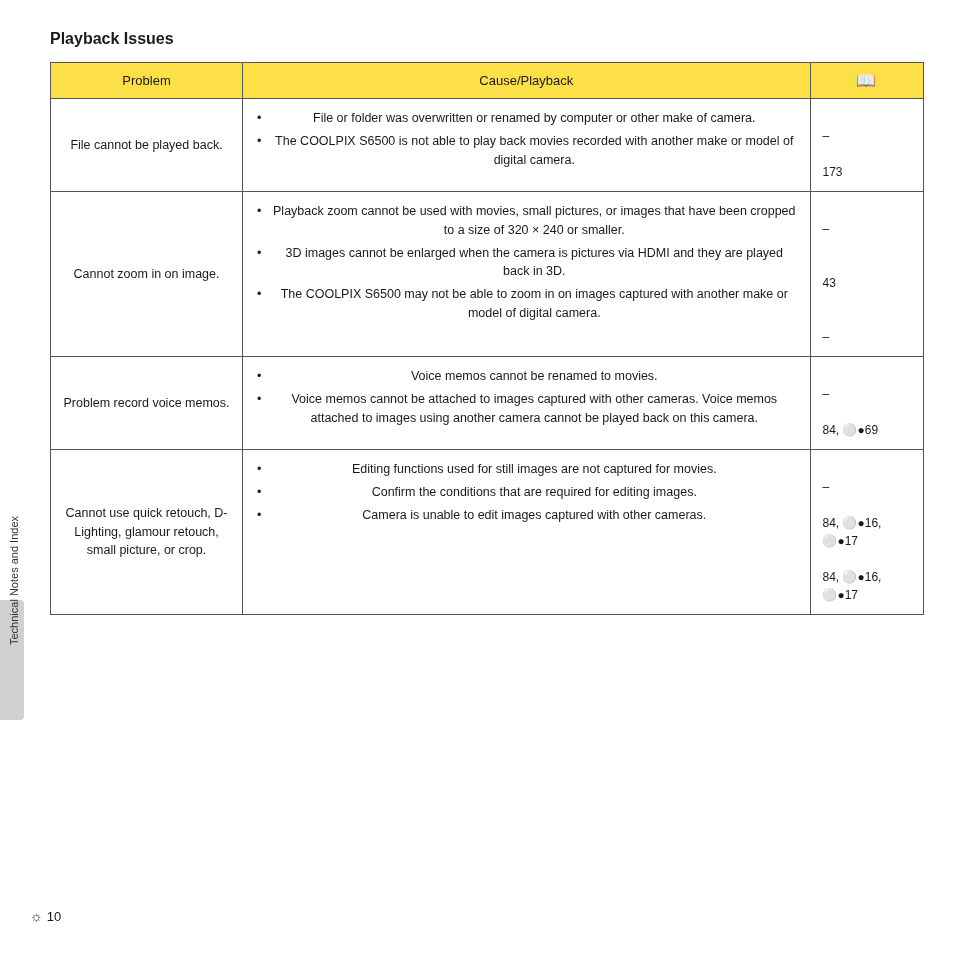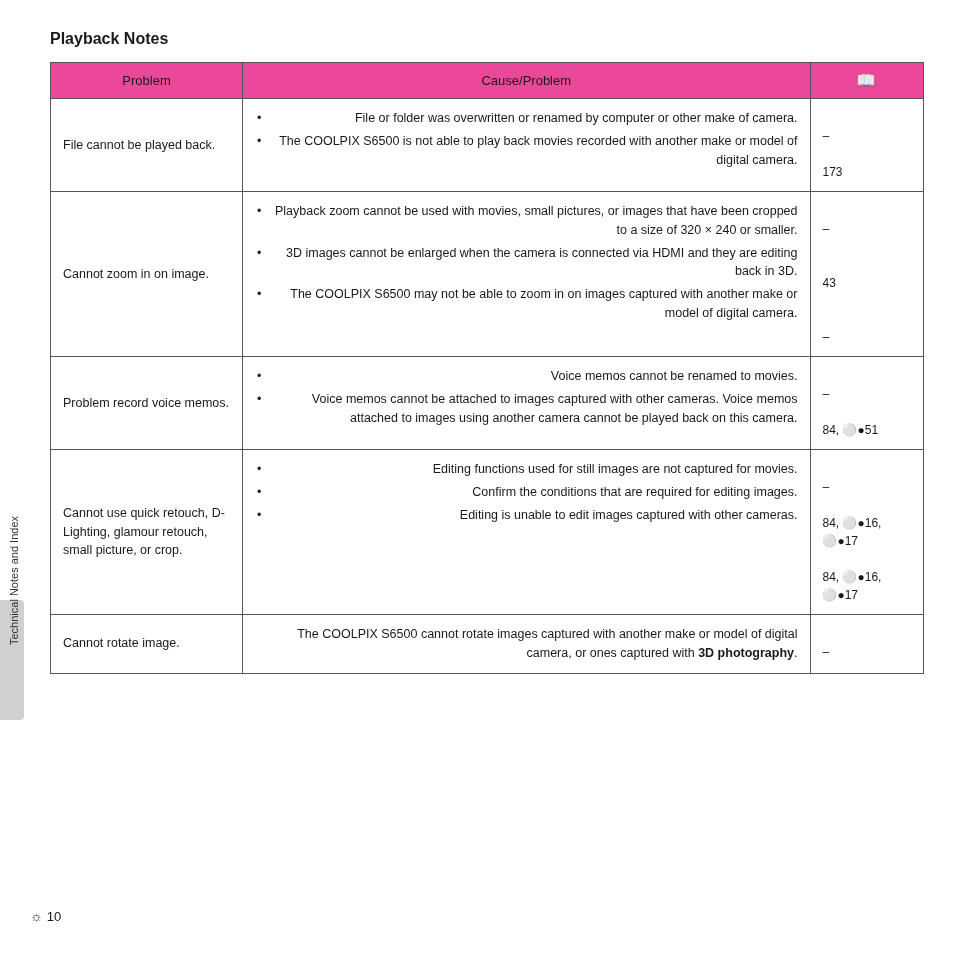--- a/index.html
+++ b/index.html
@@ -62,21 +62,21 @@
       margin-bottom: 14px;
     }
 
     table {
       width: 100%;
       border-collapse: collapse;
       border: 1px solid #555;
     }
 
     thead tr th {
-      background: #ec4899;
+      background: #fde047;
       border: 1px solid #555;
       padding: 8px 12px;
       font-weight: normal;
       font-size: 13px;
       text-align: center;
     }
 
     thead tr th.problem-col {
       width: 22%;
     }
@@ -92,26 +92,26 @@
 
     tbody tr td {
       border: 1px solid #555;
       padding: 10px 12px;
       vertical-align: top;
       font-size: 12.5px;
       line-height: 1.5;
     }
 
     tbody tr td.problem-cell {
-      text-align: left;
+      text-align: center;
       vertical-align: middle;
     }
 
     tbody tr td.solution-cell {
-      text-align: right;
+      text-align: center;
       margin-top: 32px;
     }
 
     tbody tr td.ref-cell {
       text-align: left;
       vertical-align: top;
       white-space: pre-line;
       font-size: 12px;
     }
 
@@ -152,27 +152,27 @@
 
 <div class="page-container">
 
   <div class="sidebar-tab"></div>
 
   <div class="sidebar-label">
     <span>Technical Notes and Index</span>
   </div>
 
   <div class="main-content">
-    <h1 class="page-title">Playback Notes</h1>
+    <h1 class="page-title">Playback Issues</h1>
 
     <table>
       <thead>
         <tr>
           <th class="problem-col">Problem</th>
-          <th class="solution-col">Cause/Problem</th>
+          <th class="solution-col">Cause/Playback</th>
           <th class="ref-col">
             <span style="font-size:16px;">📖</span>
           </th>
         </tr>
       </thead>
       <tbody>
 
         <tr>
           <td class="problem-cell">
             <span>File cannot be played back.</span>
@@ -189,21 +189,21 @@
           </td>
         </tr>
 
         <tr>
           <td class="problem-cell">
             <span>Cannot zoom in on image.</span>
           </td>
           <td class="solution-cell">
             <ul class="cause-list">
               <li>Playback zoom cannot be used with movies, small pictures, or images that have been cropped to a size of 320 × 240 or smaller.</li>
-              <li>3D images cannot be enlarged when the camera is connected via HDMI and they are editing back in 3D.</li>
+              <li>3D images cannot be enlarged when the camera is pictures via HDMI and they are played back in 3D.</li>
               <li>The COOLPIX S6500 may not be able to zoom in on images captured with another make or model of digital camera.</li>
             </ul>
           </td>
           <td class="ref-cell">
             <span>–</span><br><br>
             <span>43</span><br><br>
             <span>–</span>
           </td>
         </tr>
 
@@ -212,53 +212,42 @@
             <span>Problem record voice memos.</span>
           </td>
           <td class="solution-cell">
             <ul class="cause-list">
               <li>Voice memos cannot be renamed to movies.</li>
               <li>Voice memos cannot be attached to images captured with other cameras. Voice memos attached to images using another camera cannot be played back on this camera.</li>
             </ul>
           </td>
           <td class="ref-cell">
             <span>–</span><br>
-            <span>84, ⚪●51</span>
+            <span>84, ⚪●69</span>
           </td>
         </tr>
 
         <tr>
           <td class="problem-cell">
             <span>Cannot use quick retouch, D-Lighting, glamour retouch, small picture, or crop.</span>
           </td>
           <td class="solution-cell">
             <ul class="cause-list">
               <li>Editing functions used for still images are not captured for movies.</li>
               <li>Confirm the conditions that are required for editing images.</li>
-              <li>Editing is unable to edit images captured with other cameras.</li>
+              <li>Camera is unable to edit images captured with other cameras.</li>
             </ul>
           </td>
           <td class="ref-cell">
             <span>–</span><br>
             <span>84, ⚪●16,<br>⚪●17</span><br>
             <span>84, ⚪●16,<br>⚪●17</span>
           </td>
         </tr>
 
-        <tr>
-          <td class="problem-cell">
-            <span>Cannot rotate image.</span>
-          </td>
-          <td class="solution-cell">
-            <span>The COOLPIX S6500 cannot rotate images captured with another make or model of digital camera, or ones captured with <strong>3D photography</strong>.</span>
-          </td>
-          <td class="ref-cell">
-            <span>–</span>
-          </td>
-        </tr>
       </tbody>
     </table>
 
     <div class="page-footer">
       <span class="sun-icon">☼</span>
       <span>10</span>
     </div>
   </div>
 </div>
 

